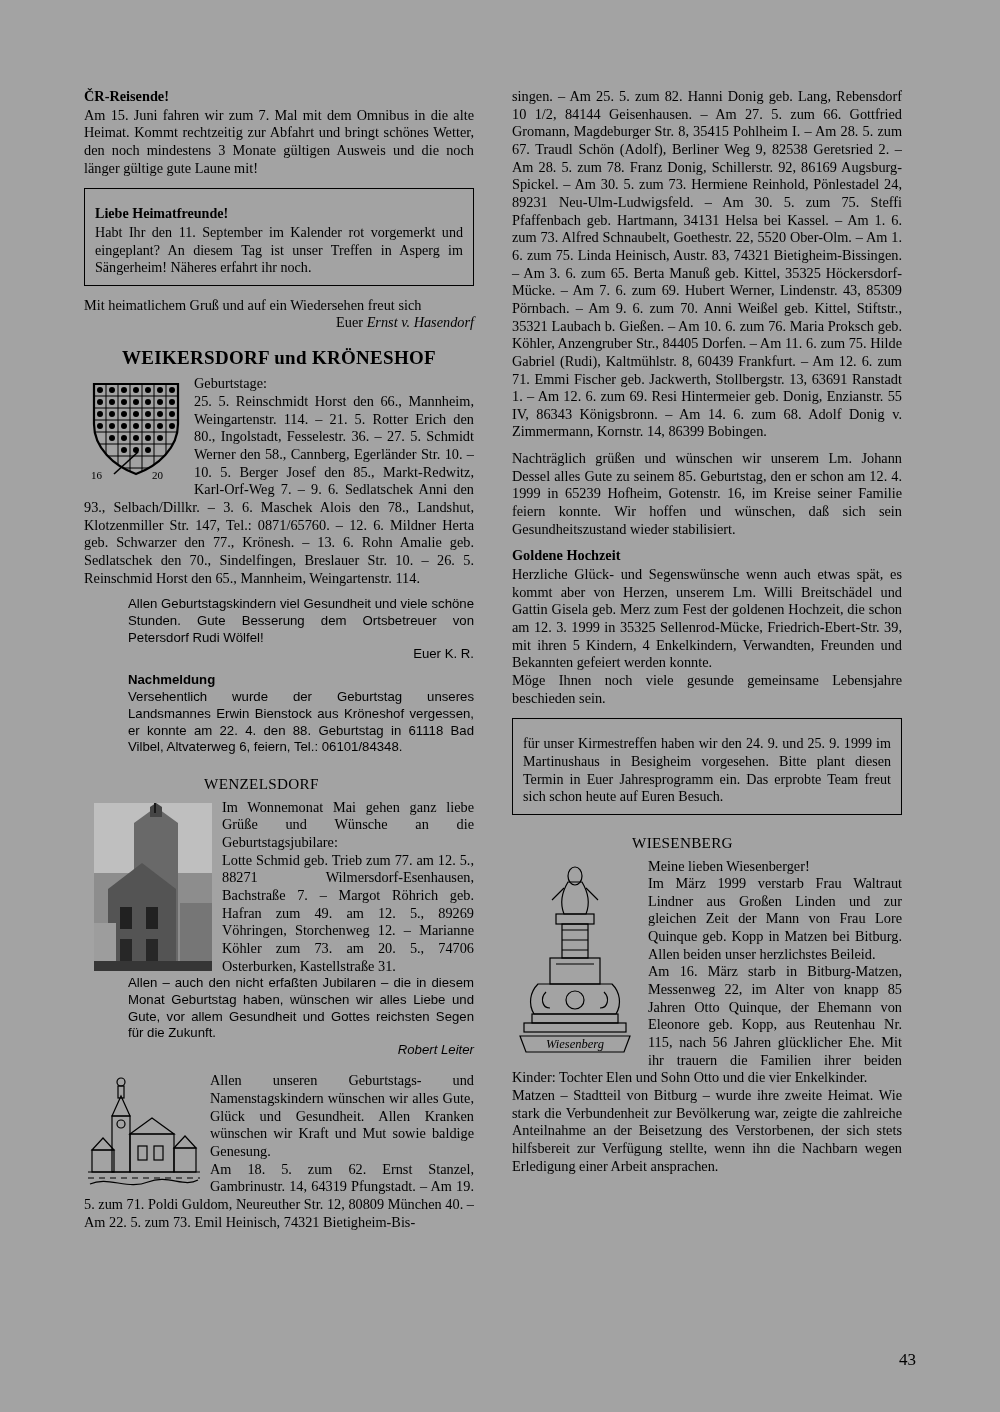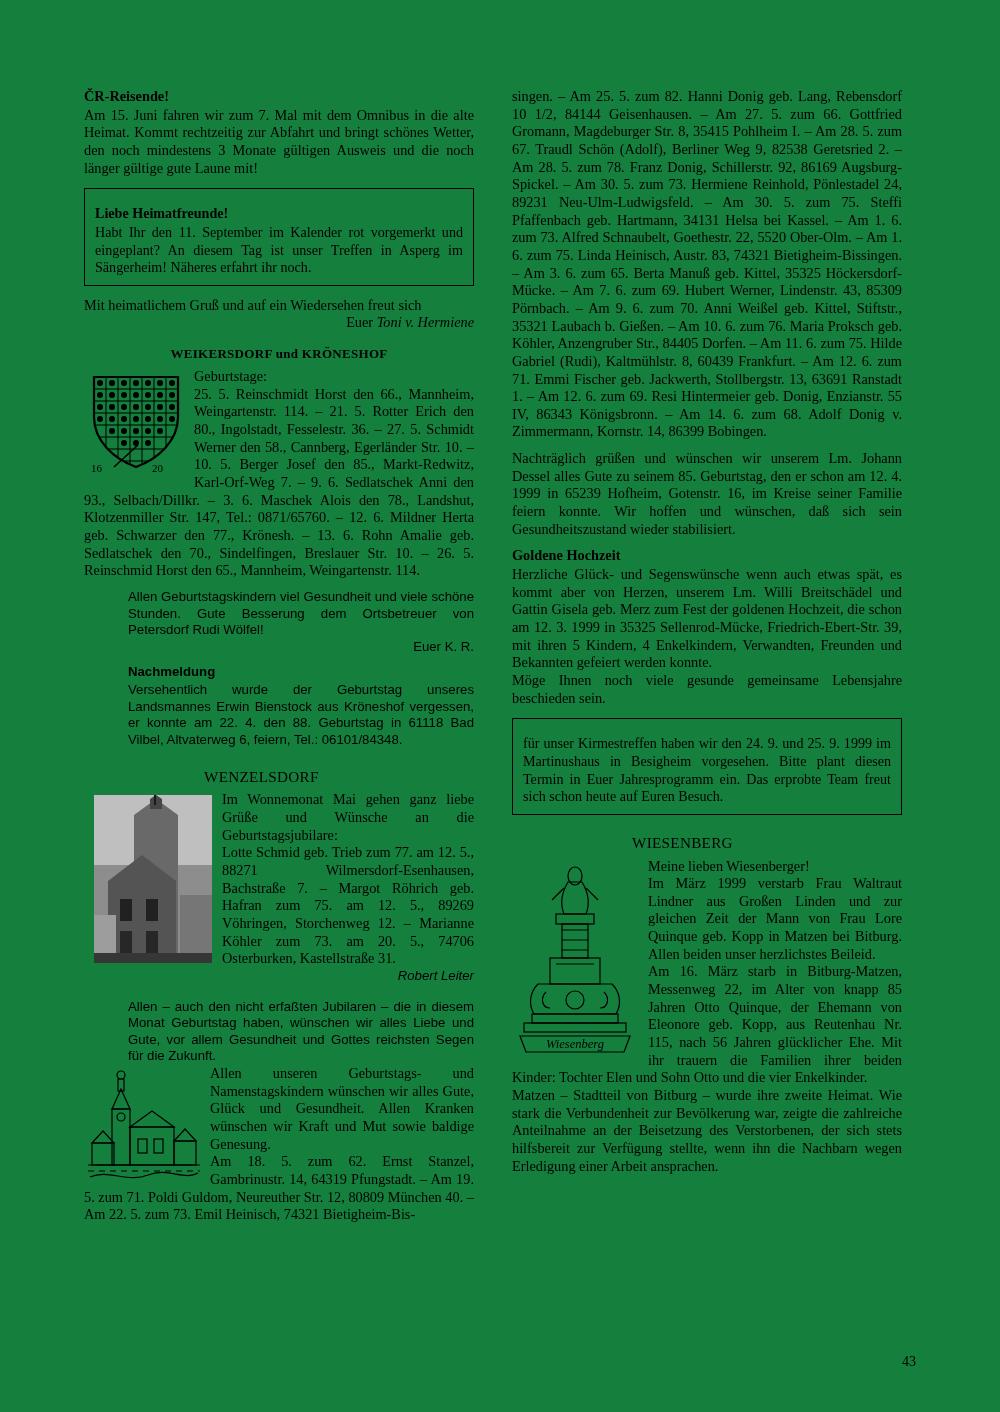--- a/index.html
+++ b/index.html
@@ -11,21 +11,21 @@
     width: 1000px;
     height: 1412px;
     position: relative;
     font-family: "Liberation Serif", serif;
     color: #000;
     -webkit-font-smoothing: antialiased;
   }
   .page {
     position: absolute;
     inset: 0;
-    background: #15803d;
+    background: #a3a3a3;
   }
   .col {
     position: absolute;
     top: 88px;
     width: 390px;
     font-size: 14.3px;
     line-height: 1.235;
     text-align: justify;
   }
   .col-left  { left: 84px; }
@@ -35,21 +35,21 @@
   .p { margin-bottom: 2px; text-align: justify; }
   .tight { margin-bottom: 0; }
   .gap { margin-bottom: 9px; }
   .gap-lg { margin-bottom: 14px; }
   i, .i { font-style: italic; }
 
   .hdr-bold { font-weight: bold; margin-bottom: 1px; }
   .center-head {
     text-align: center;
     font-weight: bold;
-    font-size: 13px;
+    font-size: 19px;
     letter-spacing: .3px;
     margin: 14px 0 6px 0;
   }
   .right-head {
     font-weight: normal;
     font-size: 15.2px;
     letter-spacing: .3px;
     margin: 19px 0 5px 0;
     padding-left: 120px;
   }
@@ -97,42 +97,42 @@
     margin: 4px 10px 2px 10px;
     background:
       radial-gradient(circle at 30% 20%, #cfcfcf 0%, #9a9a9a 40%, #6f6f6f 70%, #3a3a3a 100%);
     filter: contrast(1.1);
   }
 
   .page-num {
     position: absolute;
     right: 84px;
     bottom: 42px;
-    font-size: 14px;
+    font-size: 17px;
   }
   .clear { clear: both; }
 </style>
 </head>
 <body>
 
 <div class="page">
 
   <div class="col col-left">
 
     <div class="hdr-bold">ČR-Reisende!</div>
     <p class="p gap">Am 15. Juni fahren wir zum 7. Mal mit dem Omnibus in die alte Heimat. Kommt rechtzeitig zur Abfahrt und bringt schönes Wetter, den noch mindestens 3 Monate gültigen Ausweis und die noch länger gültige gute Laune mit!</p>
 
     <div class="box">
       <div class="box-title">Liebe Heimatfreunde!</div>
       <div>Habt Ihr den 11. September im Kalender rot vorgemerkt und eingeplant? An diesem Tag ist unser Treffen in Asperg im Sängerheim! Näheres erfahrt ihr noch.</div>
     </div>
 
     <p class="p tight">Mit heimatlichem Gruß und auf ein Wiedersehen freut sich</p>
     <p class="p sig-right gap">
-      <span>Euer </span><i>Toni v. Hermiene</i>
+      <span>Euer </span><i>Ernst v. Hasendorf</i>
     </p>
 
     <div class="center-head">WEIKERSDORF und KRÖNESHOF</div>
 
     <div class="fig arms">
       <svg width="96" height="104" viewBox="0 0 96 104" aria-hidden="true">
         <defs>
           <clipPath id="shieldclip">
             <path d="M6,6 L90,6 L90,46 C90,70 70,88 48,96 C26,88 6,70 6,46 Z"></path>
           </clipPath>
@@ -226,23 +226,23 @@
         <rect x="52" y="104" width="12" height="22" fill="#2a2a2a"></rect>
         <rect x="26" y="136" width="12" height="22" fill="#2f2f2f"></rect>
         <rect x="52" y="136" width="12" height="22" fill="#2f2f2f"></rect>
         <rect x="86" y="100" width="32" height="68" fill="#777"></rect>
         <rect x="0" y="120" width="22" height="48" fill="#9a9a9a"></rect>
         <rect x="0" y="158" width="118" height="10" fill="#3d3d3d"></rect>
       </svg>
     </div>
 
     <p class="p tight">Im Wonnemonat Mai gehen ganz liebe Grüße und Wünsche an die Geburtstagsjubilare:</p>
-    <p class="p tight">Lotte Schmid geb. Trieb zum 77. am 12. 5., 88271 Wilmersdorf-Esenhausen, Bachstraße 7. – Margot Röhrich geb. Hafran zum 75. am 12. 5., 89269 Vöhringen, Storchenweg 12. – Marianne Köhler zum 73. am 20. 5., 74706 Osterburken, Kastellstraße 31.</p>
+    <p class="p tight">Lotte Schmid geb. Trieb zum 77. am 12. 5., 88271 Wilmersdorf-Esenhausen, Bachstraße 7. – Margot Röhrich geb. Hafran zum 49. am 12. 5., 89269 Vöhringen, Storchenweg 12. – Marianne Köhler zum 73. am 20. 5., 74706 Osterburken, Kastellstraße 31.</p>
+    <p class="p sans tight">Allen – auch den nicht erfaßten Jubilaren – die in diesem Monat Geburtstag haben, wünschen wir alles Liebe und Gute, vor allem Gesundheit und Gottes reichsten Segen für die Zukunft.</p>
     <p class="p sans sig-right gap-lg"><i>Robert Leiter</i></p>
-    <p class="p sans tight">Allen – auch den nicht erfaßten Jubilaren – die in diesem Monat Geburtstag haben, wünschen wir alles Liebe und Gute, vor allem Gesundheit und Gottes reichsten Segen für die Zukunft.</p>
     <div class="clear"></div>
 
 
     <div class="fig" style="width:112px;height:120px;margin:0 10px 2px 4px;">
       <svg width="112" height="120" viewBox="0 0 112 120" aria-hidden="true">
         <g stroke="#000" fill="none" stroke-width="1.2">
           <rect x="24" y="44" width="18" height="56"></rect>
           <polygon points="24,44 33,24 42,44"></polygon>
           <rect x="30" y="14" width="6" height="12"></rect>
           <circle cx="33" cy="10" r="4"></circle>

